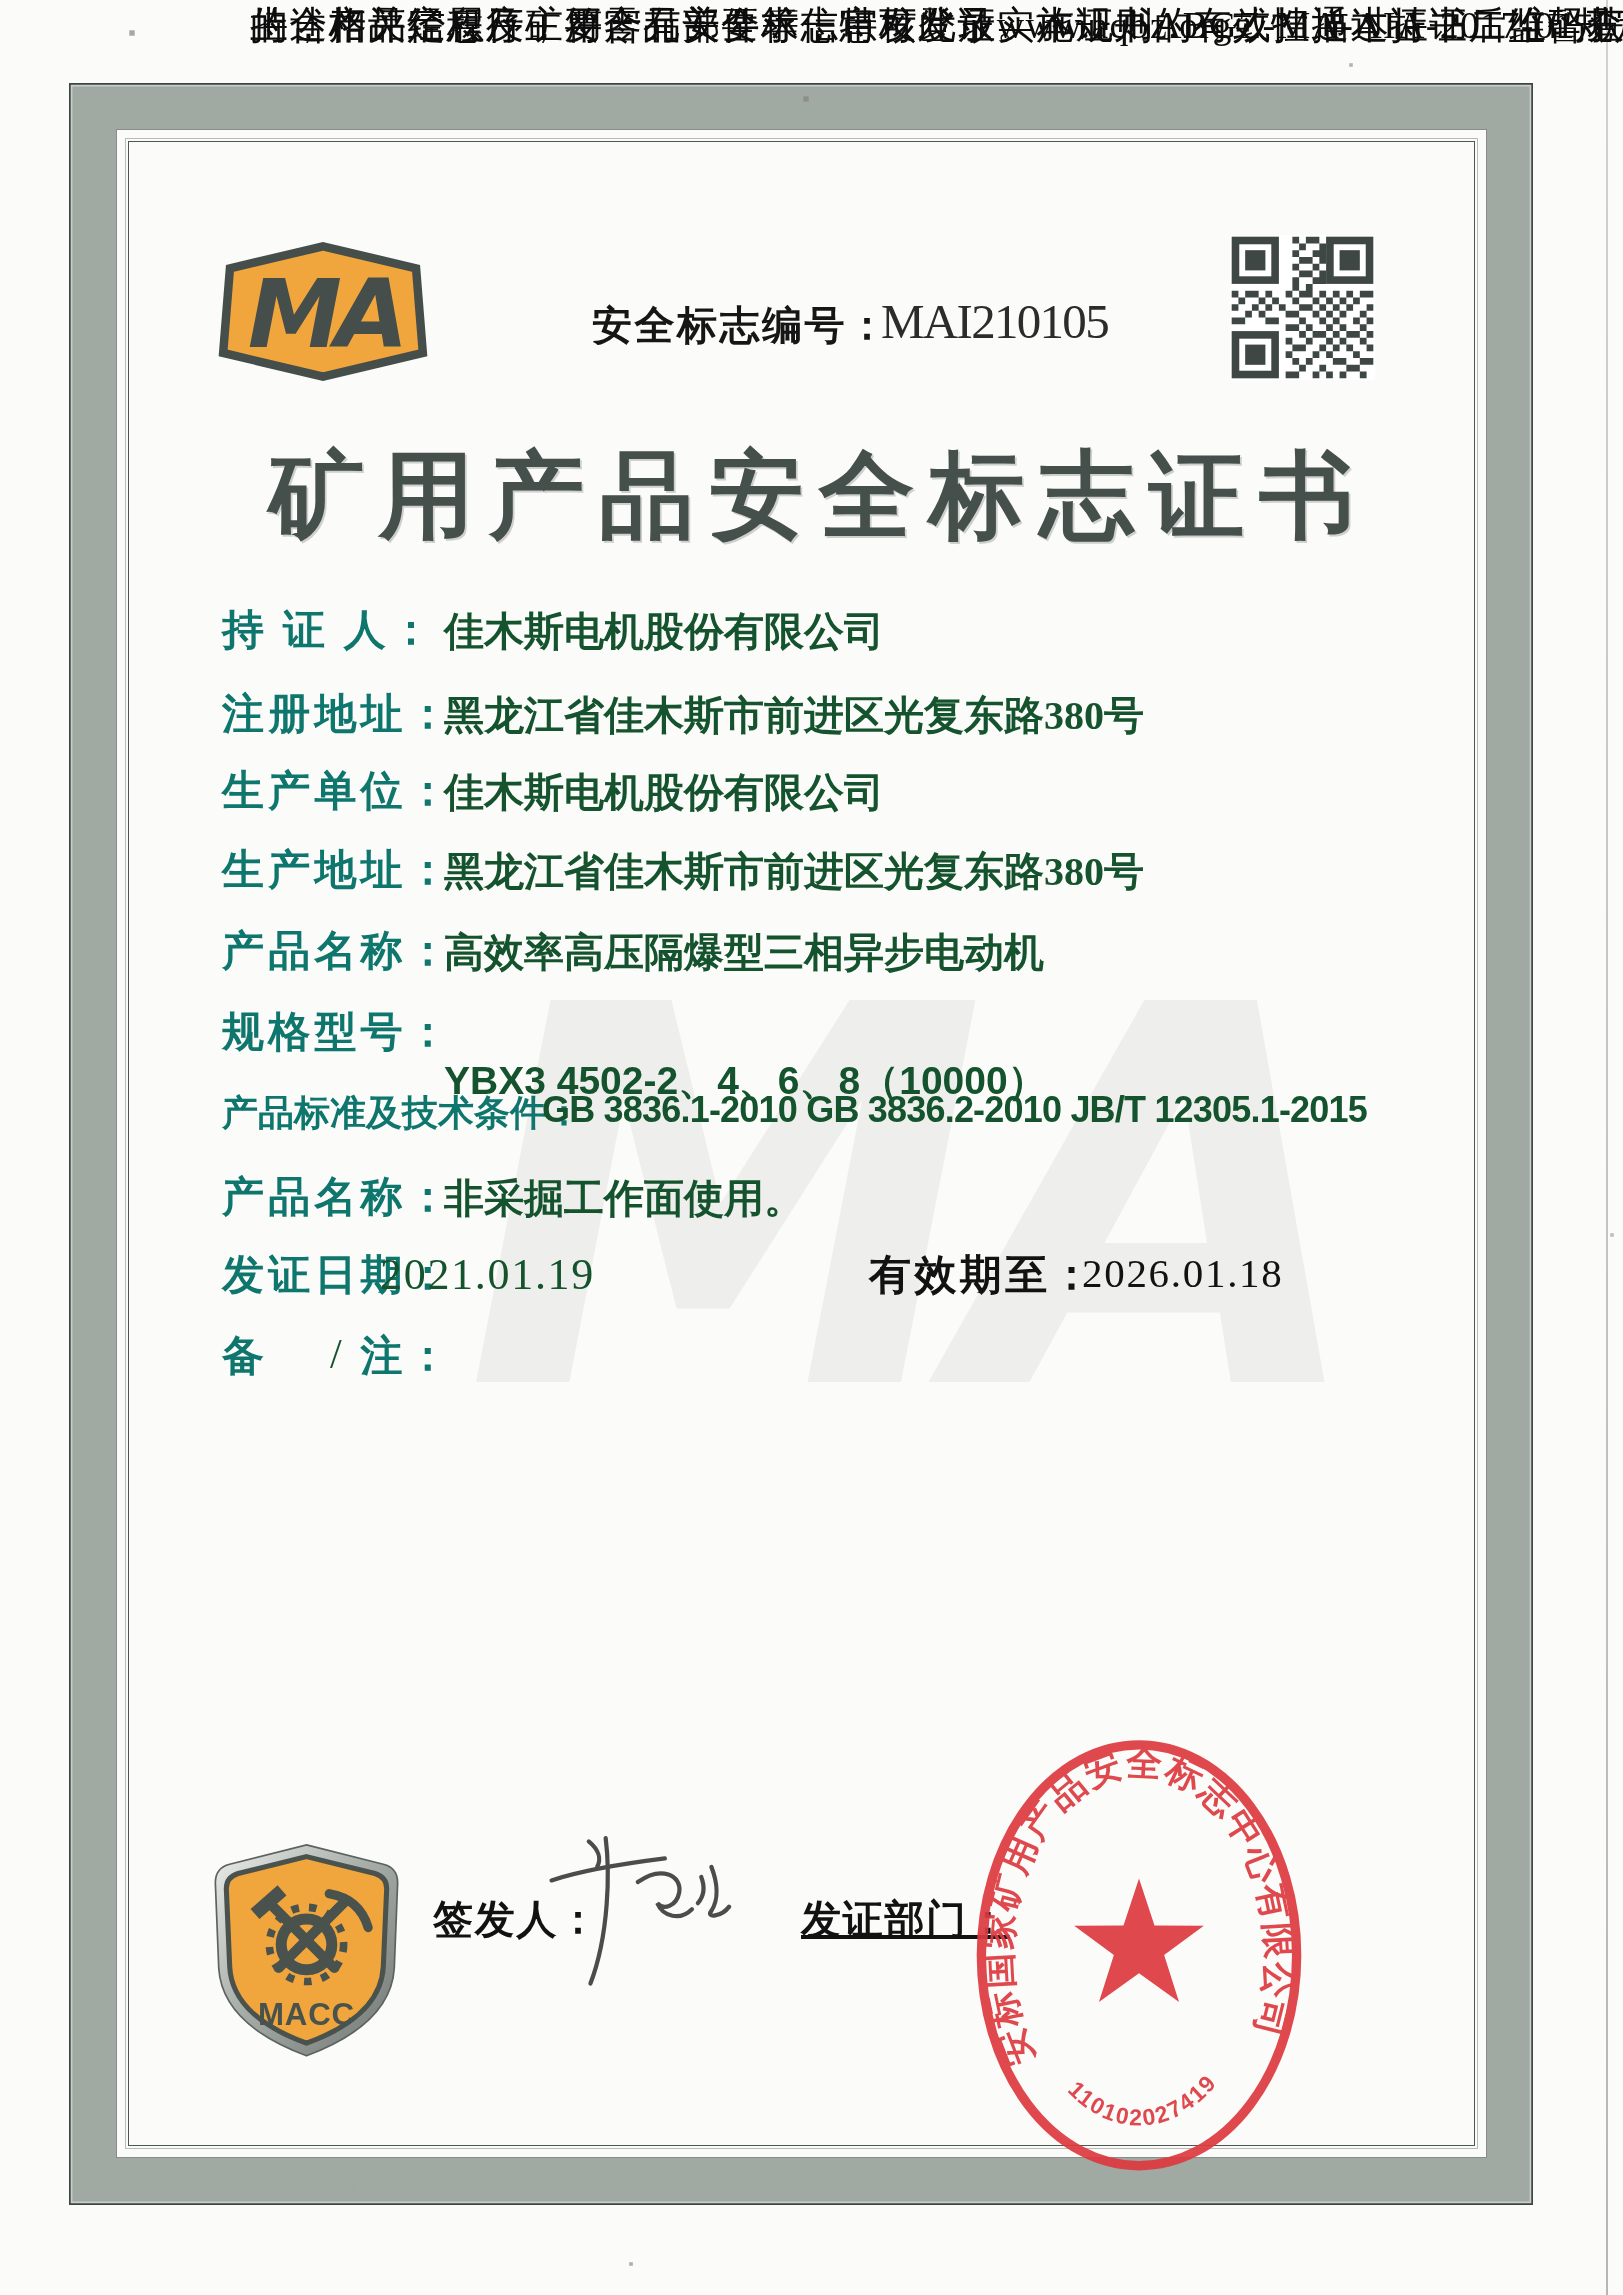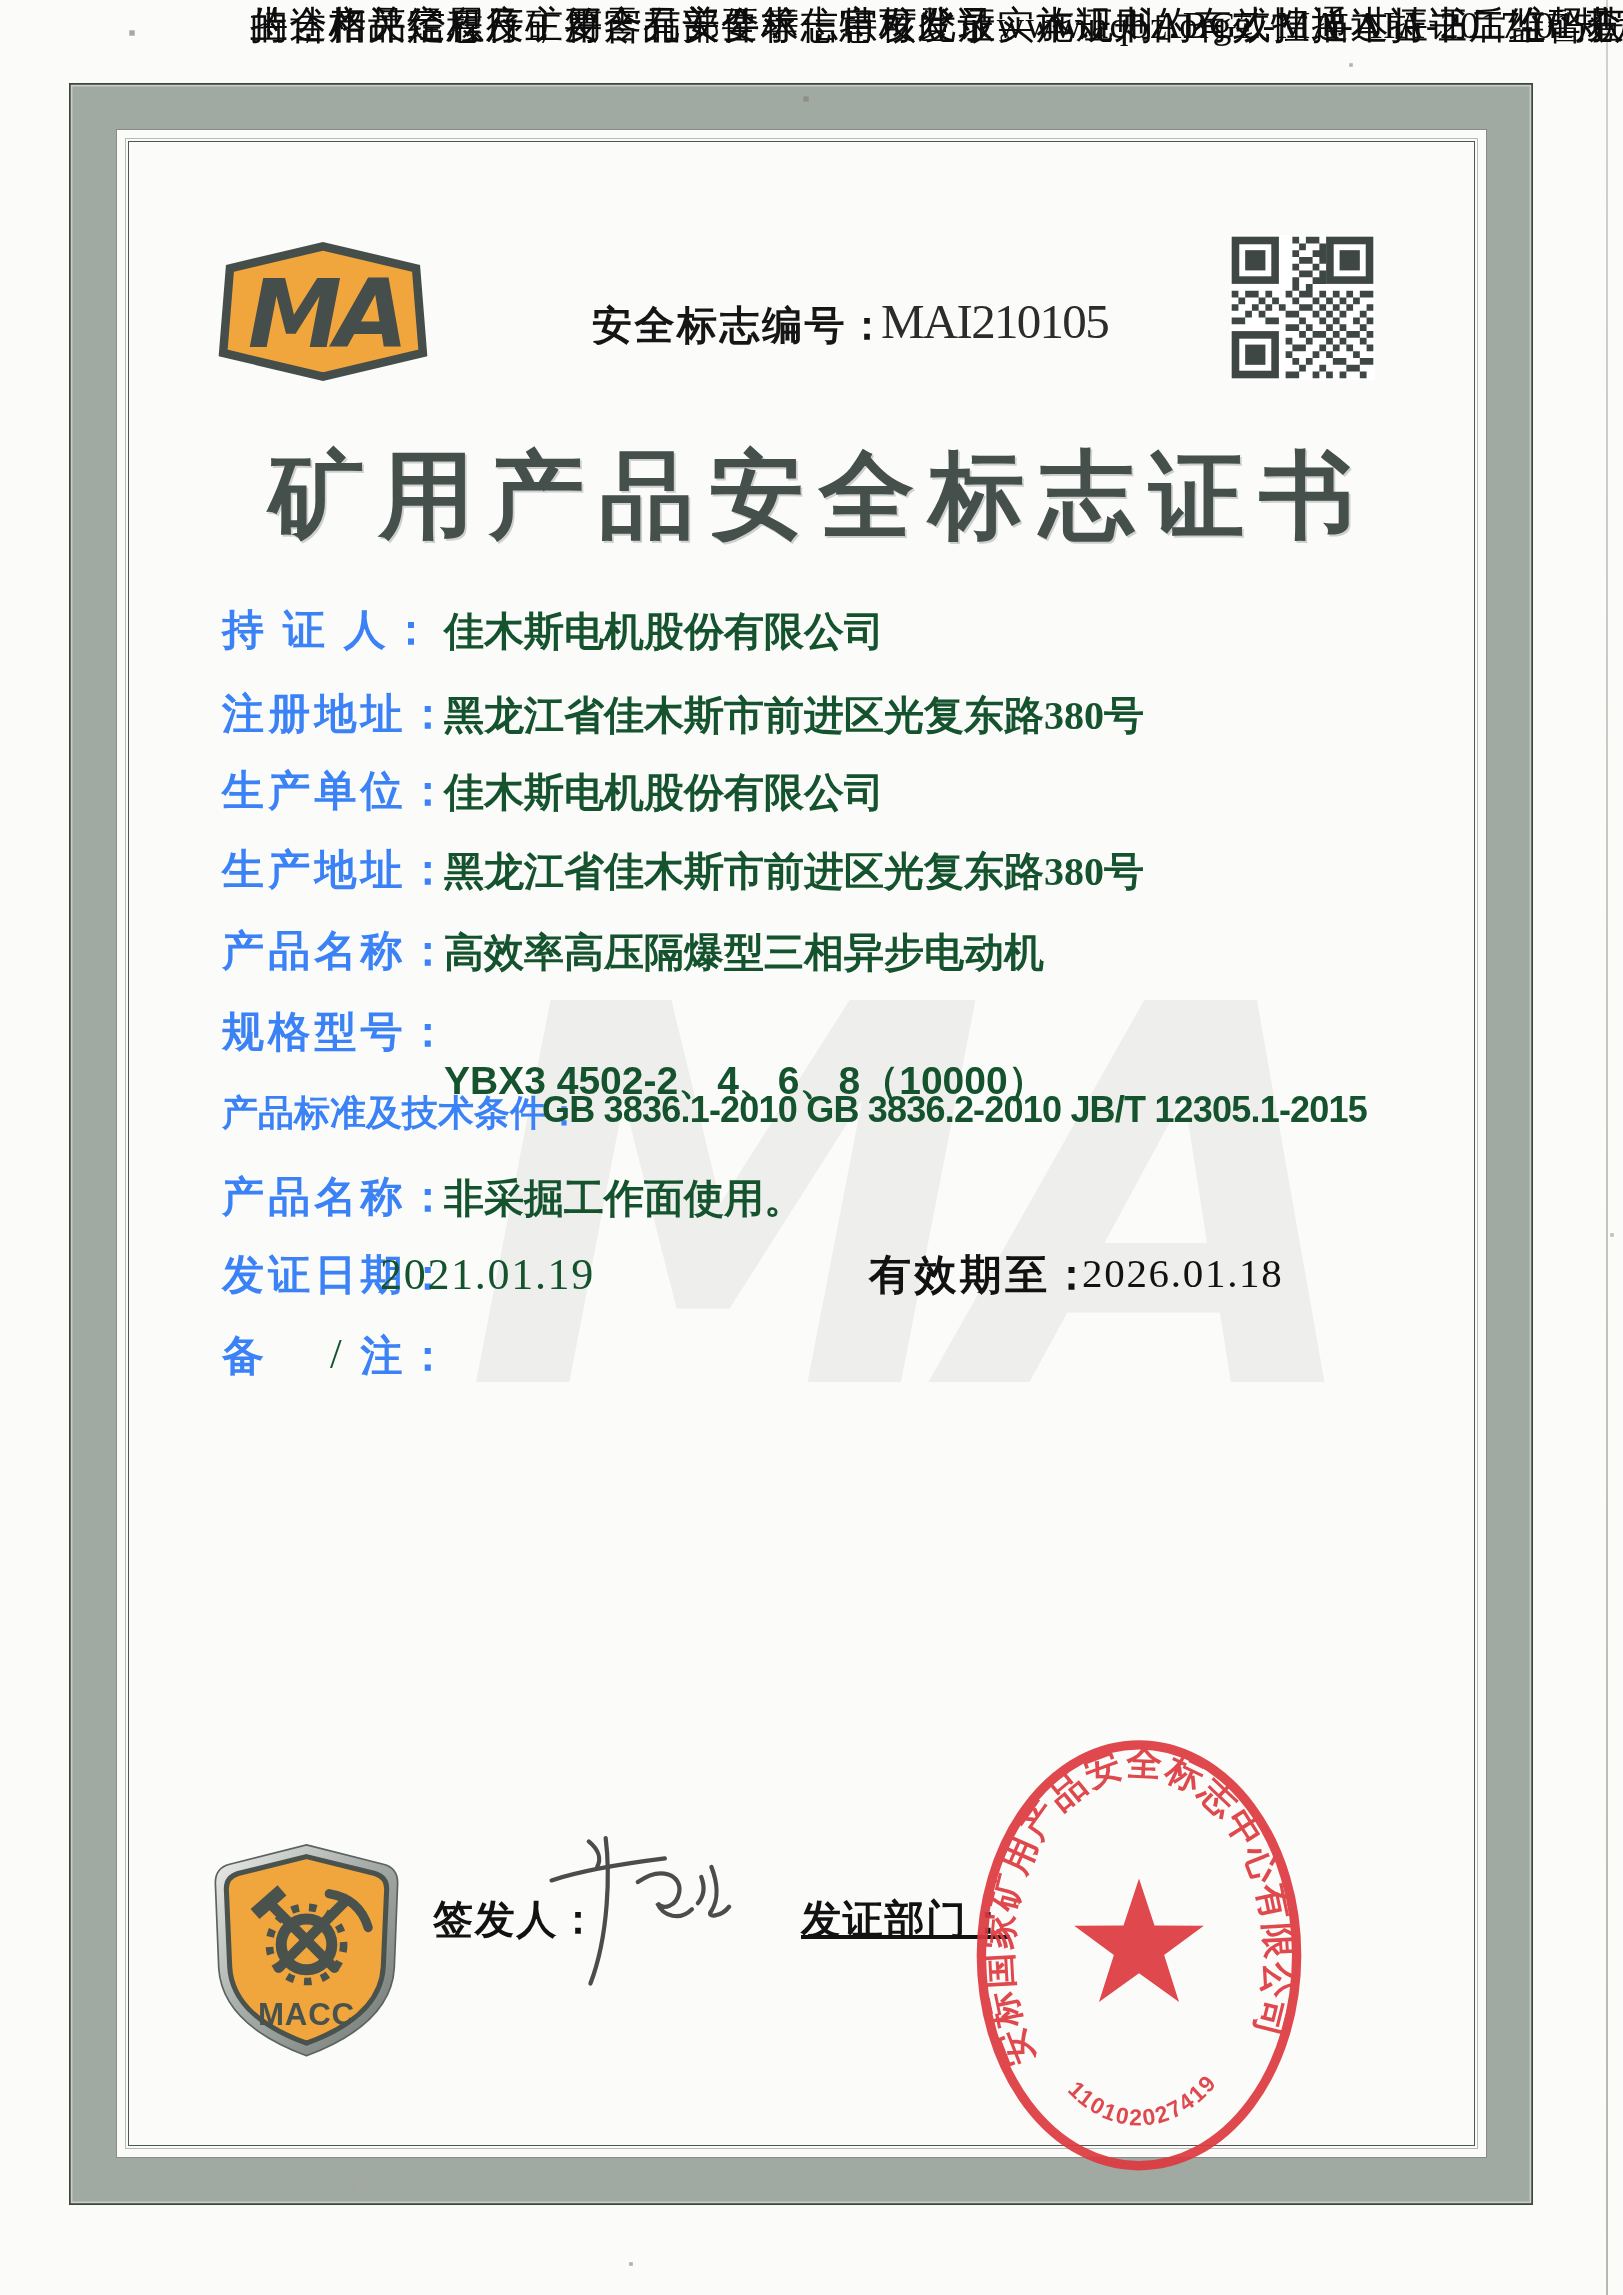--- a/index.html
+++ b/index.html
@@ -45,21 +45,21 @@
     letter-spacing:2.5px;color:#161616;}
   .serial-value{position:absolute;left:881px;top:293px;font-size:49px;letter-spacing:-1.7px;color:#2c2c2c;}
   .qr{position:absolute;left:1230px;top:235px;}
   
   .title{position:absolute;left:0;top:433px;width:1623px;text-align:center;
     font-size:95px;font-weight:900;letter-spacing:15px;text-indent:15px;color:#454f4b;
     text-shadow:1.7px 1.7px 0 rgba(69,79,75,0.25);}
   
   .rows{position:absolute;left:222px;top:0;width:1268px;}
   .row{position:absolute;left:0;white-space:nowrap;}
-  .row .lbl{display:inline-block;font-size:42px;font-weight:700;letter-spacing:4.2px;color:#3b82f6;}
+  .row .lbl{display:inline-block;font-size:42px;font-weight:700;letter-spacing:4.2px;color:#0f766e;}
   .row .val{position:absolute;left:222px;top:1.7px;font-size:40px;font-weight:600;color:#14532d;}
   .row:nth-of-type(1){top:602px}
   .row:nth-of-type(2){top:686px}
   .row:nth-of-type(3){top:763px}
   .row:nth-of-type(4){top:842px}
   .row:nth-of-type(5){top:923px}
   .row:nth-of-type(6){top:1004px}
   .row:nth-of-type(7){top:1089px}
   .row:nth-of-type(8){top:1169px}
   .row:nth-of-type(9){top:1247px}

